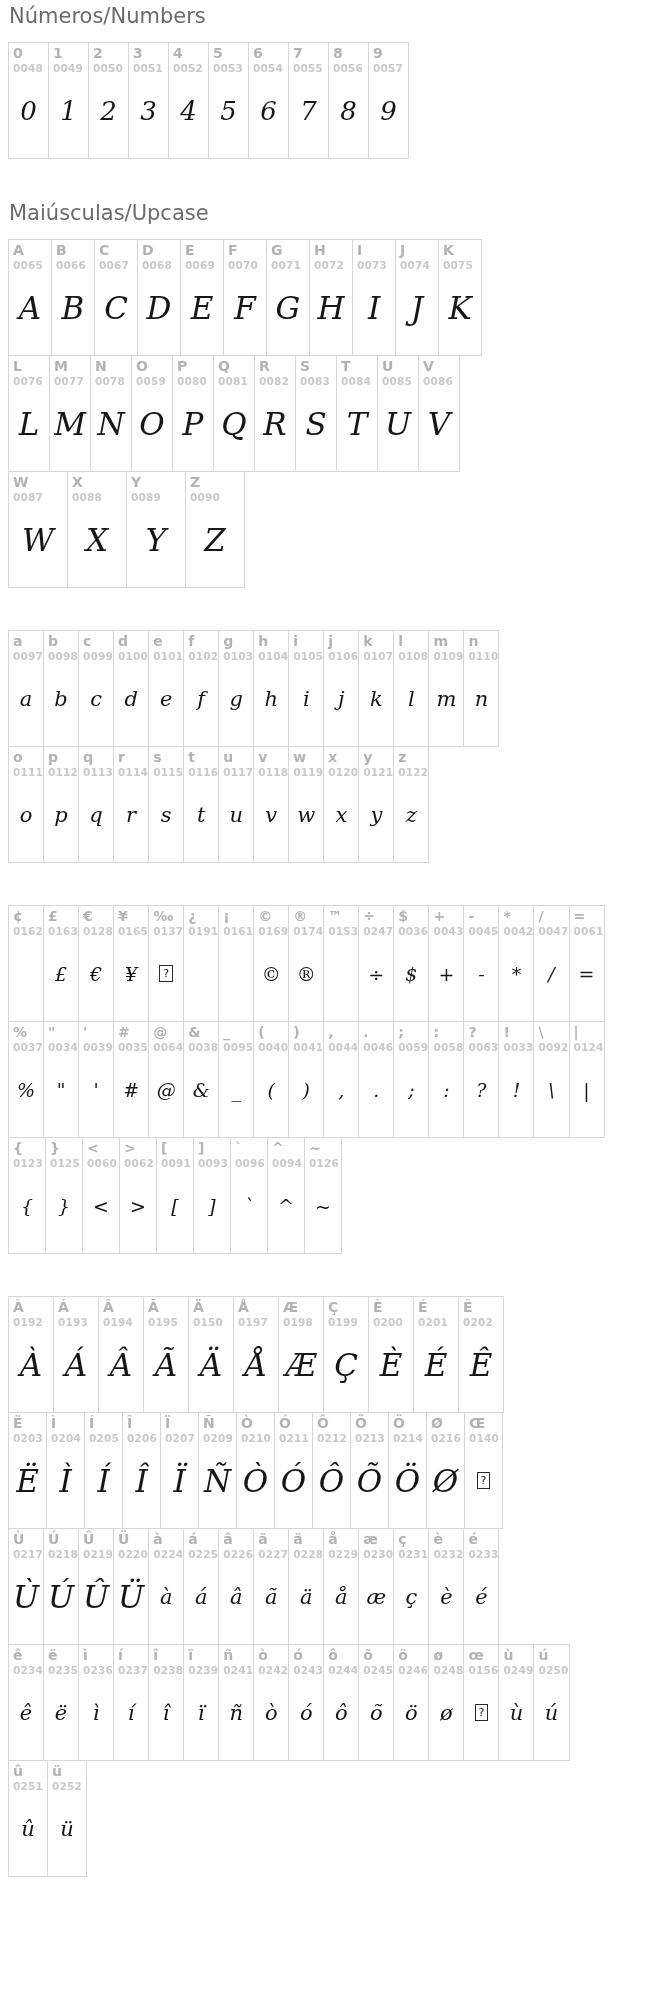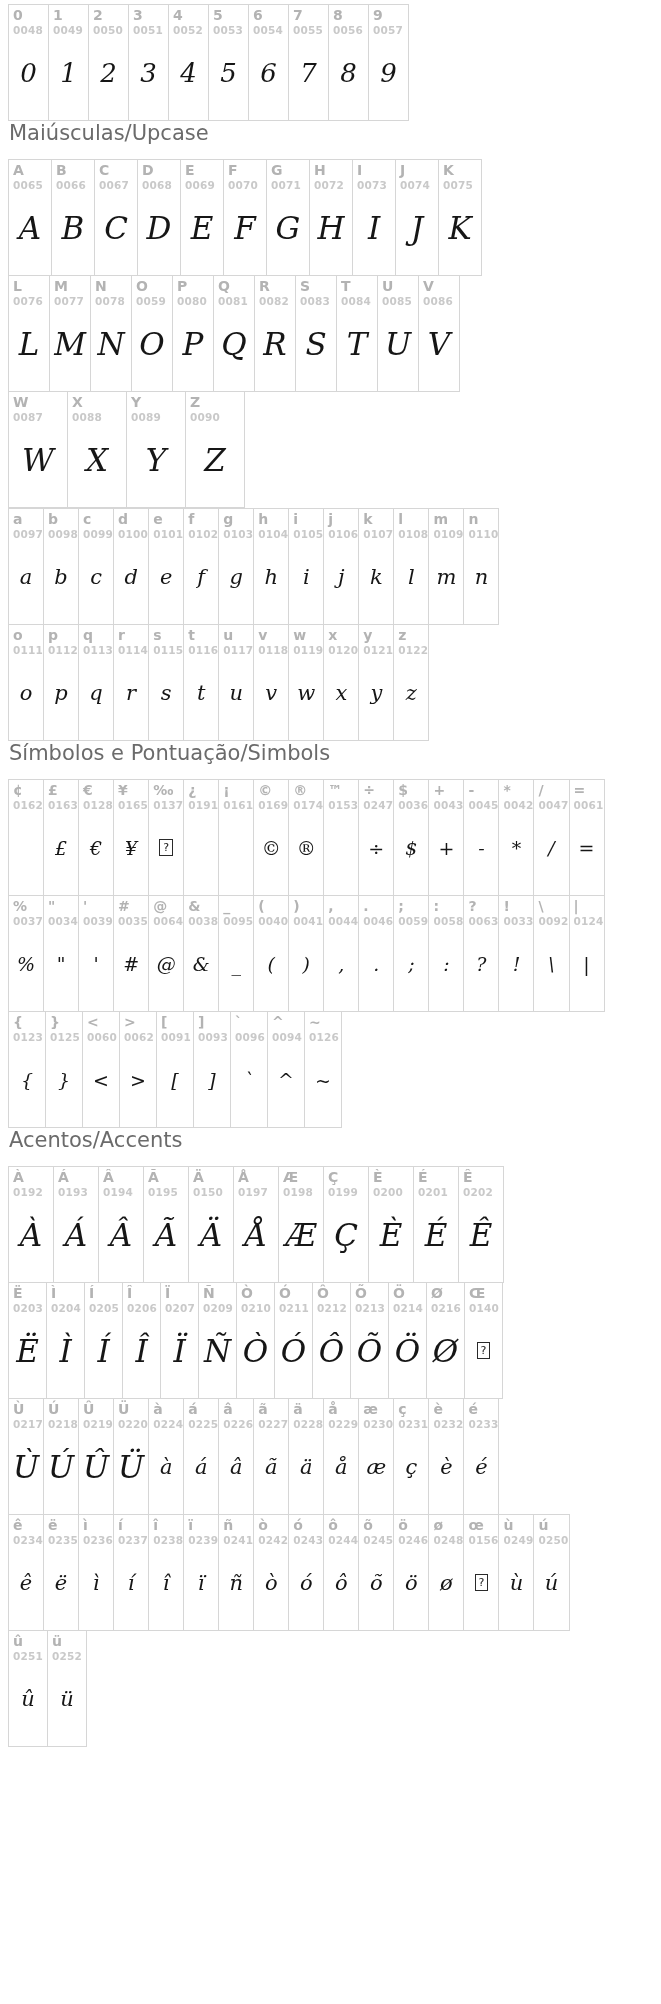--- a/index.html
+++ b/index.html
@@ -10,21 +10,21 @@
     --c-border:#d6d6d6;
     --c-glyph:#161616;
   }
   *{box-sizing:border-box;margin:0;padding:0;}
   html,body{background:var(--c-bg);}
   body{
     width:661px;
     font-family:"DejaVu Sans","Liberation Sans",sans-serif;
     padding:4px 0 10px 8px;
   }
-  .section{}
+  .section{margin-top:42px;}
   .section:first-of-type{margin-top:0;}
   .section-title{
     font-size:21px;
     font-weight:400;
     color:var(--c-header);
     letter-spacing:0;
     margin:0 0 14px 1px;
     font-family:"DejaVu Sans","Liberation Sans",sans-serif;
   }
   .grid{display:block;}
@@ -82,20 +82,21 @@
     padding:1px 3px;
     line-height:13px;
   }
 </style>
 </head>
 <body>
 
 <main>
   <div id="sections-root">
       <section class="section">
+        <h2 class="section-title">Números/Numbers</h2>
         <div class="grid">
           <div class="row">
             <div class="cell" style="min-width: 41px;">
     <div class="cell-head">
       <span class="cell-char">0</span>
       <span class="cell-code">0048</span>
     </div>
     <div class="cell-glyph" style="font-size: 26px;">0</div>
   </div>
             <div class="cell" style="min-width: 41px;">
@@ -541,21 +542,20 @@
     <div class="cell-head">
       <span class="cell-char">z</span>
       <span class="cell-code">0122</span>
     </div>
     <div class="cell-glyph" style="font-size: 21px;">z</div>
   </div>
           </div>
         </div>
       </section>
       <section class="section">
-        <h2 class="section-title">Símbolos e Pontuação/Simbols</h2>
         <div class="grid">
           <div class="row">
             <div class="cell" style="min-width: 29px;">
     <div class="cell-head">
       <span class="cell-char">¢</span>
       <span class="cell-code">0162</span>
     </div>
     <div class="cell-glyph"></div>
   </div>
             <div class="cell" style="min-width: 29px;">
@@ -855,21 +855,20 @@
     <div class="cell-head">
       <span class="cell-char">~</span>
       <span class="cell-code">0126</span>
     </div>
     <div class="cell-glyph" style="font-size: 19px;">~</div>
   </div>
           </div>
         </div>
       </section>
       <section class="section">
-        <h2 class="section-title">Acentos/Accents</h2>
         <div class="grid">
           <div class="row">
             <div class="cell" style="min-width: 46px;">
     <div class="cell-head">
       <span class="cell-char">À</span>
       <span class="cell-code">0192</span>
     </div>
     <div class="cell-glyph" style="font-size: 31px;">À</div>
   </div>
             <div class="cell" style="min-width: 46px;">

